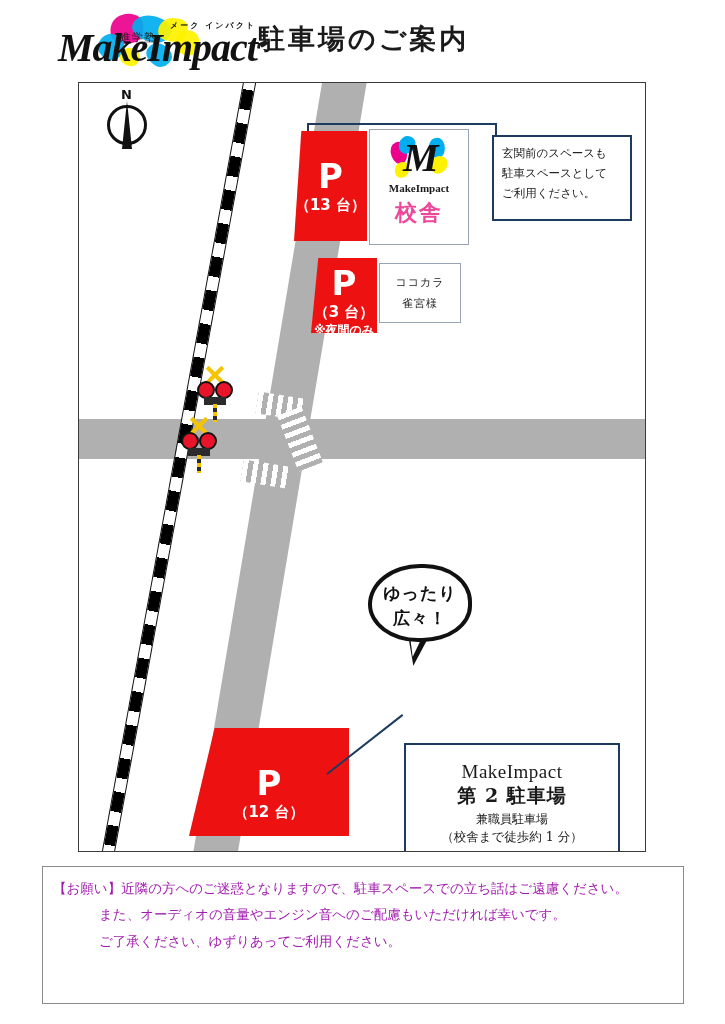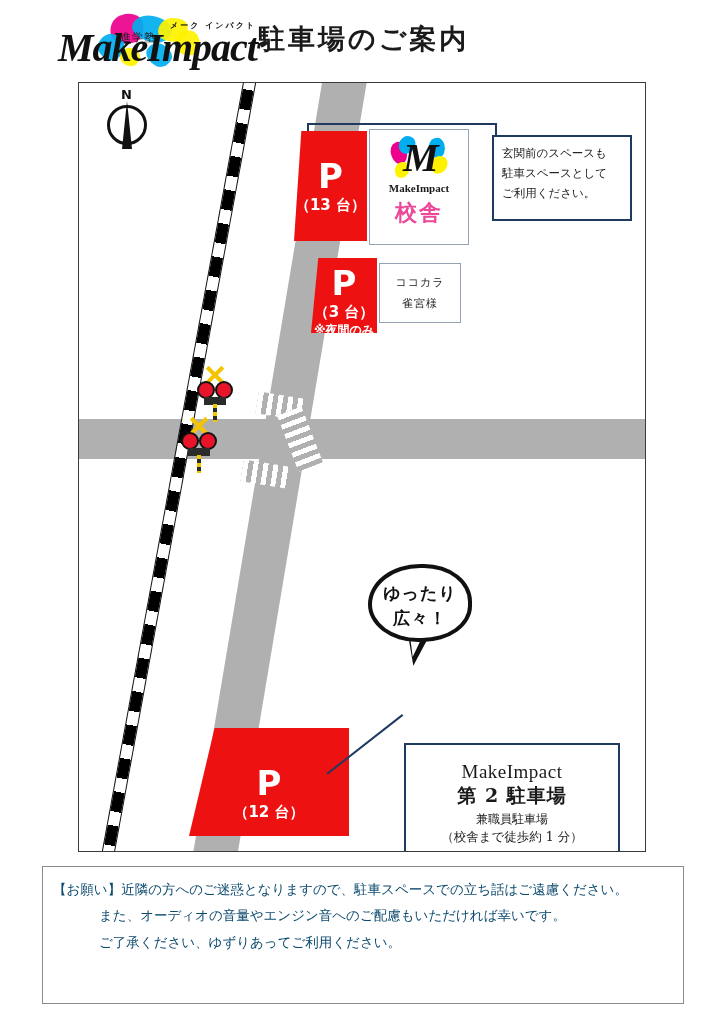--- a/index.html
+++ b/index.html
@@ -434,23 +434,23 @@
   #notice {
     position: absolute;
     left: 42px; top: 866px;
     width: 642px; height: 138px;
     border: 1px solid #8a8a8a;
     box-sizing: border-box;
     padding: 10px 8px 0 10px;
     background: #ffffff;
   }
   #notice .nline {
-    font-family: Liberation Serif, serif;
+    font-family: Liberation Mono, monospace;
     font-size: 13.5px;
-    color: #0c4a6e;
+    color: #a21caf;
     line-height: 1.95;
     letter-spacing: 0px;
     white-space: nowrap;
   }
   #notice .indent { padding-left: 46px; }
 </style>
 </head>
 <body>
 
 <div id="header">

